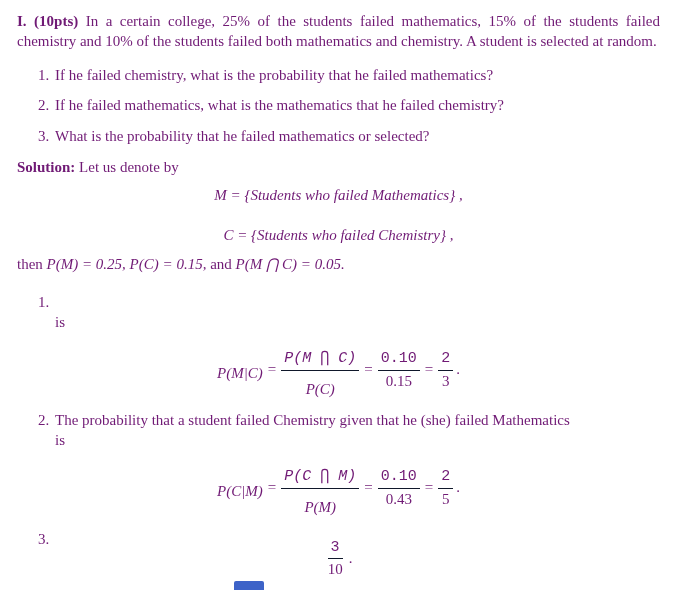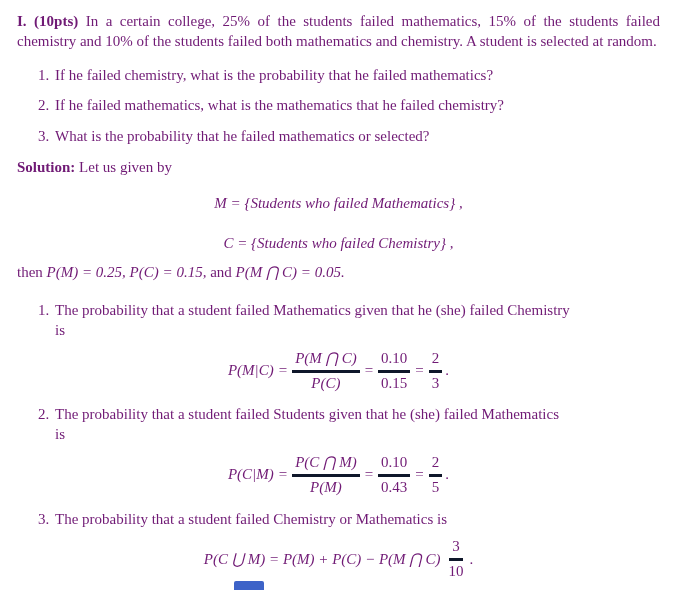--- a/index.html
+++ b/index.html
@@ -11,39 +11,39 @@
     background:#ffffff;
     color:#701a75;
     font-family:"Liberation Serif", serif;
     font-size:15px;
     line-height:1.32;
     overflow:hidden;
   }
   p { margin:0; }
   .justify { text-align:justify; }
   .bold { font-weight:bold; }
-  .math { font-style:italic; }
+  .math { font-style:italic;margin-top:8px; }
   .intro { margin-bottom:14px; }
   .qlist { margin:0 0 4px 0; }
   .list-item { display:flex; margin:0 0 11px 21px; }
   .li-num { flex:none; width:17px; }
   .li-body { flex:1 1 auto; }
   .sol-lead { margin-top:4px; }
-  .center-line { text-align:center; margin-top:16px; }
+  .center-line { text-align:center; margin-top:8px; }
   .center-line.second { margin-top:20px; }
   .then-line { margin-top:10px; }
   .sol-list { margin-top:18px; }
   .sol-item { display:flex; margin:0 0 10px 21px; }
   .formula {
     display:flex; justify-content:center; align-items:center;
     gap:5px; margin:8px 0 2px 0;
     position:relative; left:-19px;
   }
   .frac { display:inline-flex; flex-direction:column; align-items:center; }
-  .frac .num { display:block; padding:0 3px 1px 3px; border-bottom:3px solid #0f172a; }
+  .frac .num { display:block; padding:0 3px 1px 3px; border-bottom:1px solid #0f172a;font-family:Liberation Mono, monospace; }
   .frac .den { display:block; padding:1px 3px 0 3px; }
   .period { margin-left:-2px; }
   .bottom-bar {
     position:absolute; left:234px; bottom:0;
     width:30px; height:9px;
     border-radius:2px 2px 0 0;
   }
 </style>
 </head>
 <body>
@@ -65,39 +65,39 @@
       <span class="li-body">If he failed mathematics, what is the mathematics that he failed chemistry?</span>
     </div>
     <div class="list-item">
       <span class="li-num">3.</span>
       <span class="li-body">What is the probability that he failed mathematics or selected?</span>
     </div>
   </div>
 
   <p class="sol-lead">
     <span class="bold">Solution:</span>
-    <span>Let us given by</span>
+    <span>Let us denote by</span>
   </p>
 
   <div class="center-line math">M = {Students who failed Mathematics} ,</div>
   <div class="center-line second math">C = {Students who failed Chemistry} ,</div>
 
   <p class="then-line">
     <span>then</span>
     <span class="math">P(M) = 0.25,  P(C) = 0.15,</span>
     <span>and</span>
     <span class="math">P(M ⋂ C) = 0.05.</span>
   </p>
 
   <div class="sol-list">
 
     <div class="sol-item">
       <span class="li-num">1.</span>
       <div class="li-body">
-        <span>The probability that a student failed Mathematics given that he (she) failed Chemistry</span><br>
+        <br>
         <span>is</span>
         <div class="formula">
           <span class="math">P(M|C)</span>
           <span>=</span>
           <span class="frac">
               <span class="num math">P(M ⋂ C)</span>
               <span class="den math">P(C)</span>
             </span>
           <span>=</span>
           <span class="frac">
@@ -110,21 +110,21 @@
               <span class="den">3</span>
             </span>
           <span class="period">.</span>
         </div>
       </div>
     </div>
 
     <div class="sol-item">
       <span class="li-num">2.</span>
       <div class="li-body">
-        <span>The probability that a student failed Students given that he (she) failed Mathematics</span><br>
+        <span>The probability that a student failed Chemistry given that he (she) failed Mathematics</span><br>
         <span>is</span>
         <div class="formula">
           <span class="math">P(C|M)</span>
           <span>=</span>
           <span class="frac">
               <span class="num math">P(C ⋂ M)</span>
               <span class="den math">P(M)</span>
             </span>
           <span>=</span>
           <span class="frac">
@@ -137,23 +137,21 @@
               <span class="den">5</span>
             </span>
           <span class="period">.</span>
         </div>
       </div>
     </div>
 
     <div class="sol-item">
       <span class="li-num">3.</span>
       <div class="li-body">
-        <span>The probability that a student failed Chemistry or Mathematics is</span>
         <div class="formula">
-          <span class="math">P(C ⋃ M) = P(M) + P(C) − P(M ⋂ C)</span>
           <span class="frac">
               <span class="num">3</span>
               <span class="den">10</span>
             </span>
           <span class="period">.</span>
         </div>
       </div>
     </div>
 
   </div>

